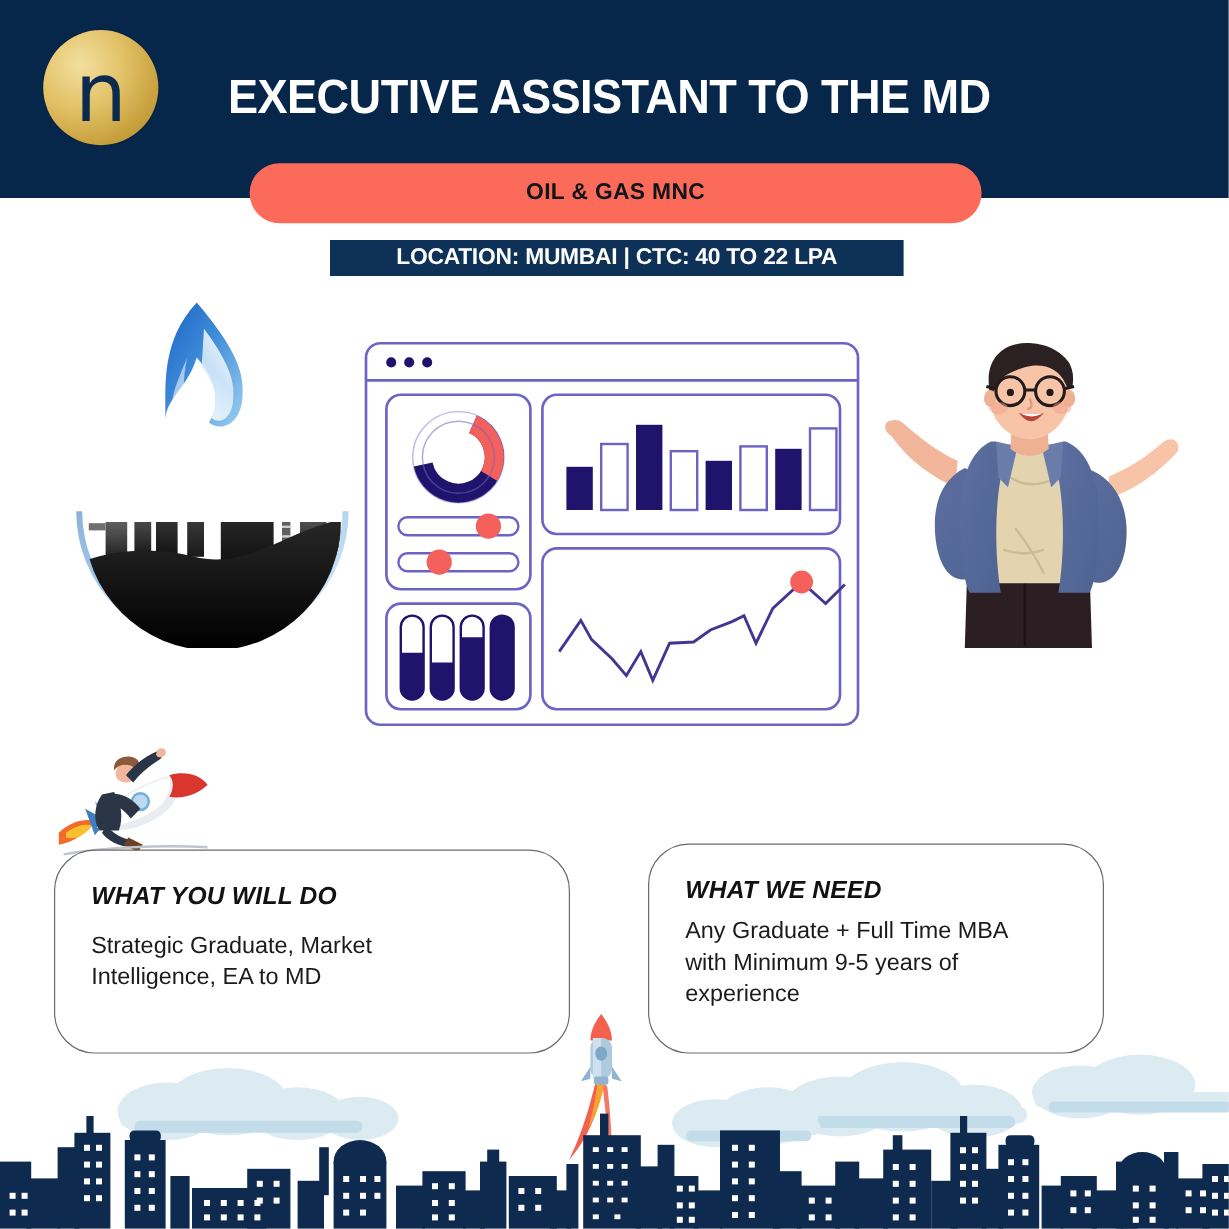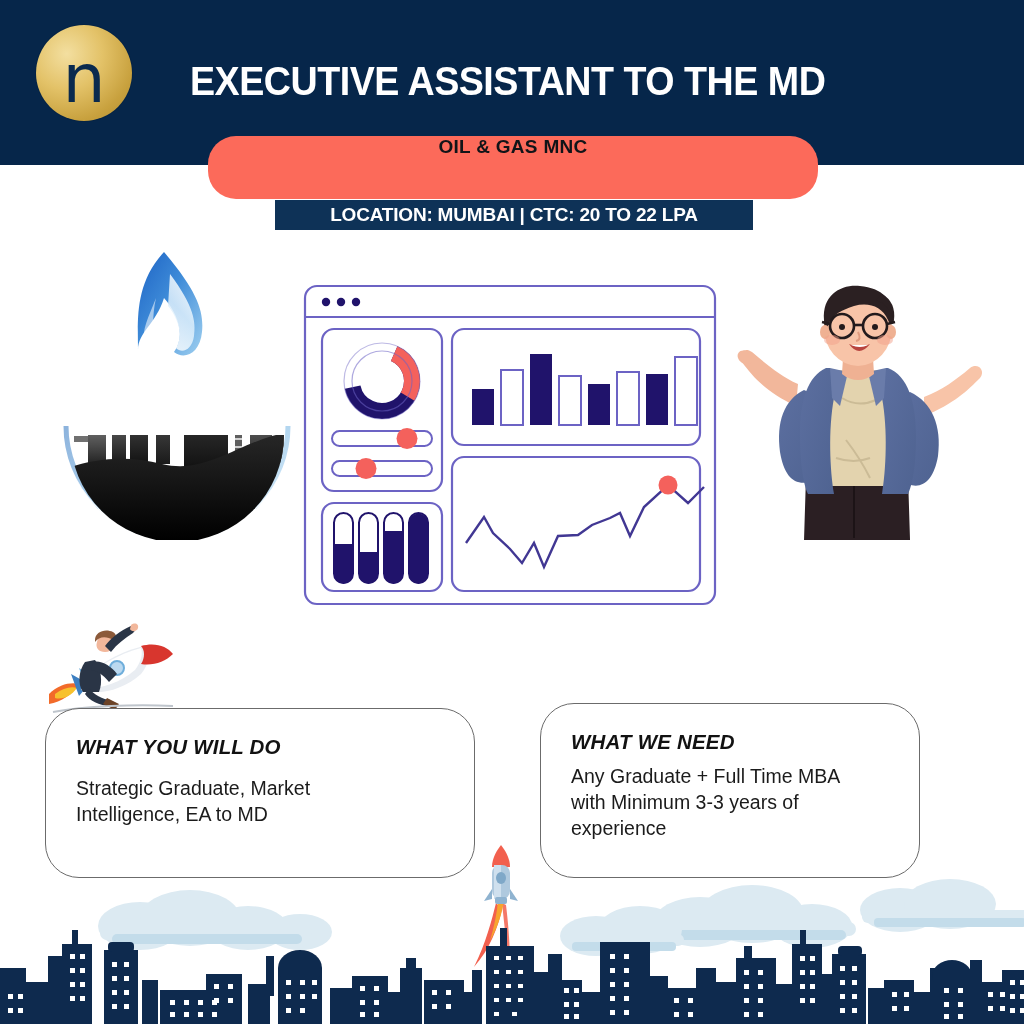--- a/index.html
+++ b/index.html
@@ -32,23 +32,23 @@
   .job-title {
     position:absolute; left:190px; top:50px; width:700px; height:62px;
     display:flex; align-items:center;
     color:#ffffff; font-weight:bold; font-size:40px;
     letter-spacing:-0.5px; transform:scaleX(0.94); transform-origin:left center;
     white-space:nowrap;
   }
 
   
   .company-pill {
-    position:absolute; left:208px; top:136px; width:610px; height:63px;
+    position:absolute; left:208px; top:136px; width:610px; height:50px;
     background:#FC6A5A; border-radius:28px;
-    display:flex; align-items:flex-start; justify-content:center;
+    display:flex; align-items:center; justify-content:center;
     color:#111418; font-weight:bold; font-size:19px; letter-spacing:0.3px;
   }
 
   
   .location-bar {
     position:absolute; left:275px; top:200px; width:478px; height:30px;
     background:#0E3257;
     display:flex; align-items:center; justify-content:center;
     color:#ffffff; font-weight:bold; font-size:19px; letter-spacing:-0.2px;
     white-space:nowrap;
@@ -104,21 +104,21 @@
     <span>n</span>
   </div>
 
   <div class="job-title">EXECUTIVE ASSISTANT TO THE MD</div>
 
   <div class="company-pill">
     <span>OIL &amp; GAS MNC</span>
   </div>
 
   <div class="location-bar">
-    <span>LOCATION: MUMBAI | CTC: 20 TO 22 LPA</span>
+    <span>LOCATION: MUMBAI | CTC: 40 TO 22 LPA</span>
   </div>
 
   <div class="oilgas">
     <svg width="250" height="320" viewBox="0 0 250 320">
       <defs>
         <linearGradient id="flameG" x1="0" y1="0" x2="1" y2="1">
           <stop offset="0%" stop-color="#1C62C4"></stop>
           <stop offset="45%" stop-color="#3E8BD8"></stop>
           <stop offset="100%" stop-color="#9FD0F0"></stop>
         </linearGradient>
@@ -395,21 +395,21 @@
 
   <div class="info-box" id="box-do">
     <div class="box-title">WHAT YOU WILL DO</div>
     <div class="box-body">Strategic Graduate, Market
 Intelligence, EA to MD</div>
   </div>
 
   <div class="info-box" id="box-need">
     <div class="box-title">WHAT WE NEED</div>
     <div class="box-body">Any Graduate + Full Time MBA
-with Minimum 3-3 years of
+with Minimum 9-5 years of
 experience</div>
   </div>
 
   <div class="cityscape">
     <svg width="1024" height="140" viewBox="0 0 1024 140">
 
       <g fill="#DCEAF2">
         <g>
           <ellipse cx="140" cy="42" rx="42" ry="24"></ellipse>
           <ellipse cx="190" cy="34" rx="50" ry="28"></ellipse>

